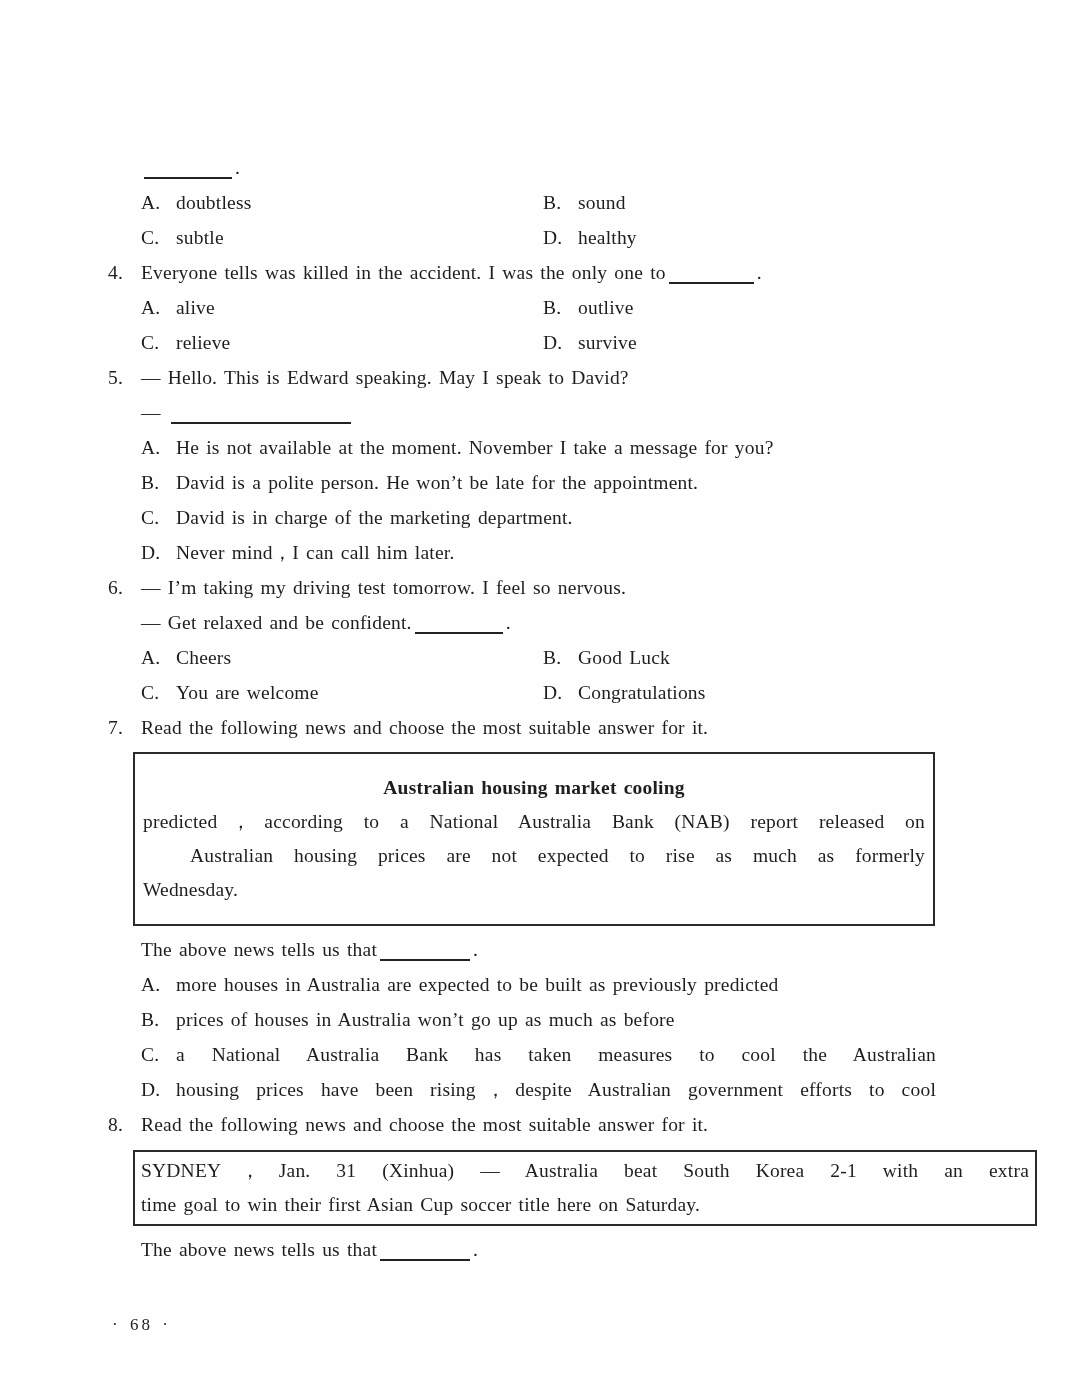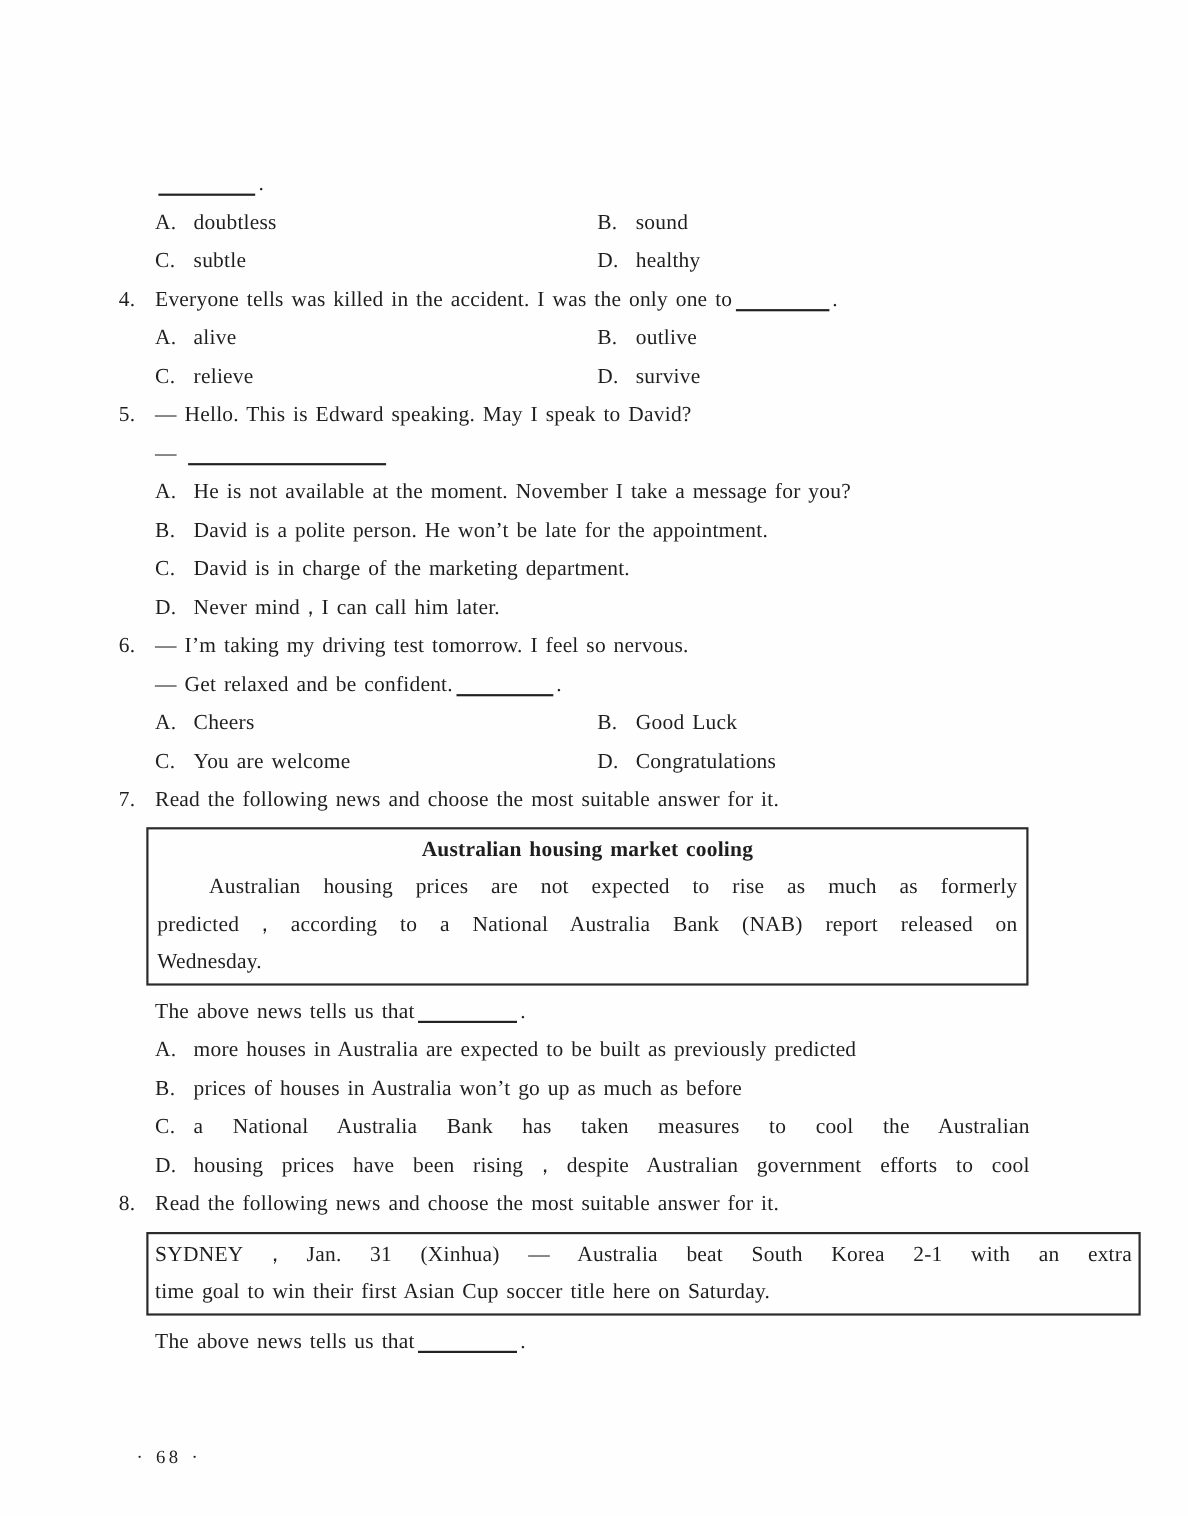--- a/index.html
+++ b/index.html
@@ -15,27 +15,27 @@
   .optrow{display:flex;line-height:35px;}
   .cell1{width:402px;flex:none;display:flex;}
   .cell2{flex:1;display:flex;}
   .letter{width:35px;flex:none;}
   .opt1{display:flex;line-height:35px;}
   .opttext{flex:1;min-width:0;}
   .jline{text-align:justify;text-align-last:justify;}
   .blank{display:inline-block;border-bottom:2px solid #222;height:20px;vertical-align:-5px;margin:0 3px;}
   .b88{width:88px}.b85{width:85px}.b180{width:180px;margin-left:10px}.b90{width:90px}
   .newsbox{border:2px solid #2b2b2b;margin:7px 0 2px -8px;width:802px;box-sizing:border-box;
-           padding:2px 8px;line-height:34px;}
+           padding:17px 8px;line-height:34px;}
   .newsbox2{border:2px solid #2b2b2b;margin:8px 0 4px -8px;width:904px;box-sizing:border-box;
            padding:2px 6px;line-height:34px;}
   .boxtitle{text-align:center;font-weight:bold;line-height:34px;}
   .indent{text-indent:47px;}
   .after{margin-top:6px;}
-  .pagenum{position:absolute;left:124px;top:1315px;font-size:17px;letter-spacing:3px;}
+  .pagenum{position:absolute;left:112px;top:1315px;font-size:17px;letter-spacing:3px;}
 </style>
 </head>
 <body>
 
 <div class="page">
   <div class="content">
 
     <div class="q">
       <div class="qnum"></div>
       <div class="qbody">
@@ -141,22 +141,22 @@
         </div>
       </div>
     </div>
 
     <div class="q">
       <div class="qnum">7.</div>
       <div class="qbody">
         <div class="row">Read the following news and choose the most suitable answer for it.</div>
         <div class="newsbox">
           <div class="boxtitle">Australian housing market cooling</div>
+          <div class="jline">predicted，according to a National Australia Bank (NAB) report released on</div>
           <div class="jline indent">Australian housing prices are not expected to rise as much as formerly</div>
-          <div class="jline">predicted，according to a National Australia Bank (NAB) report released on</div>
           <div>Wednesday.</div>
         </div>
         <div class="row after"><span>The above news tells us that</span><span class="blank b90"></span><span>.</span></div>
         <div class="opt1">
             <span class="letter">A.</span>
             <div class="opttext">
               <div>more houses in Australia are expected to be built as previously predicted</div>
             </div>
           </div>
         <div class="opt1">

